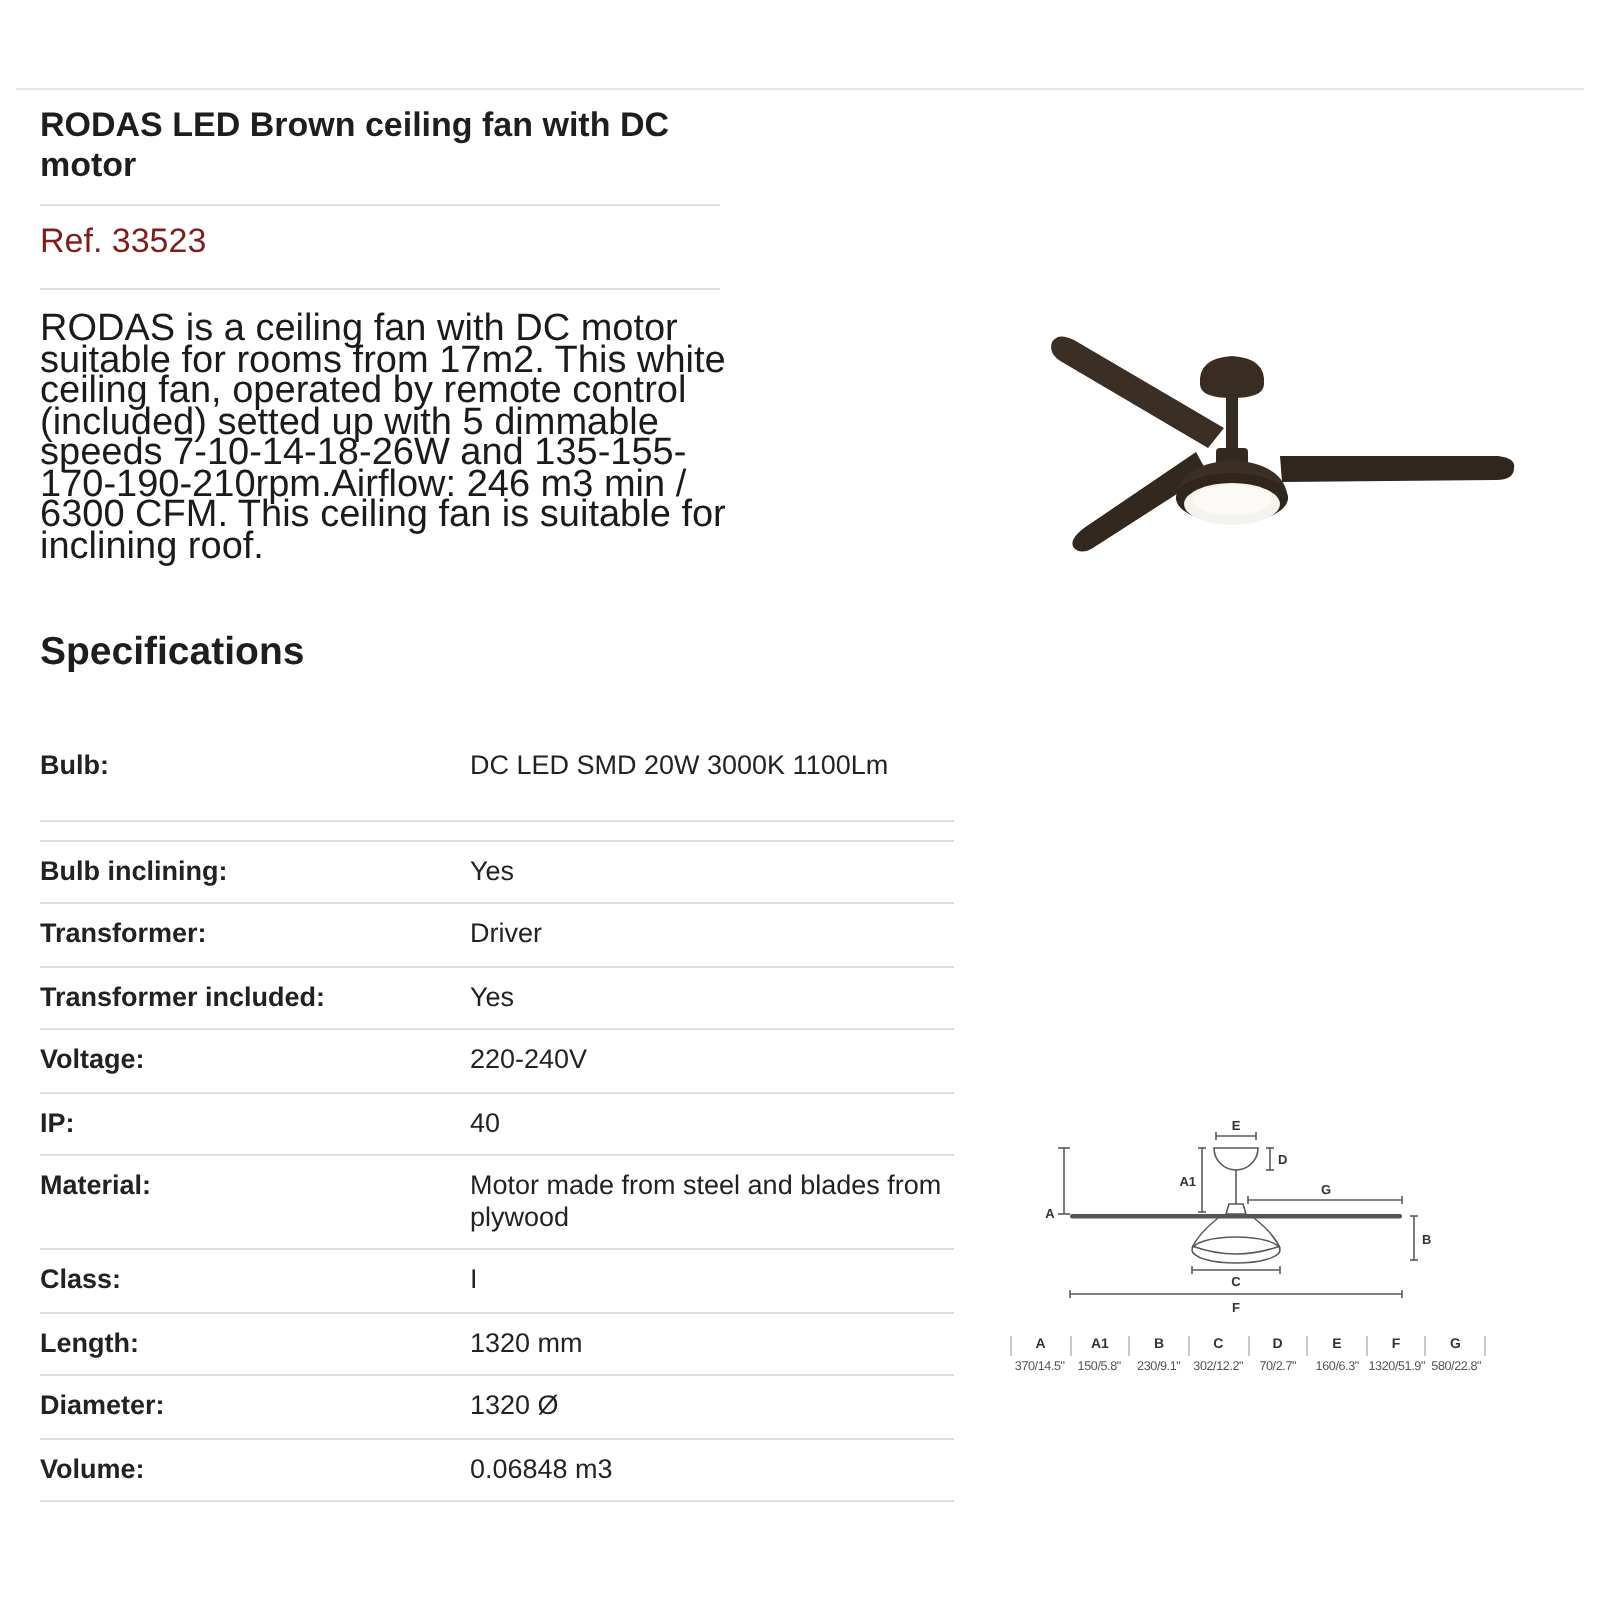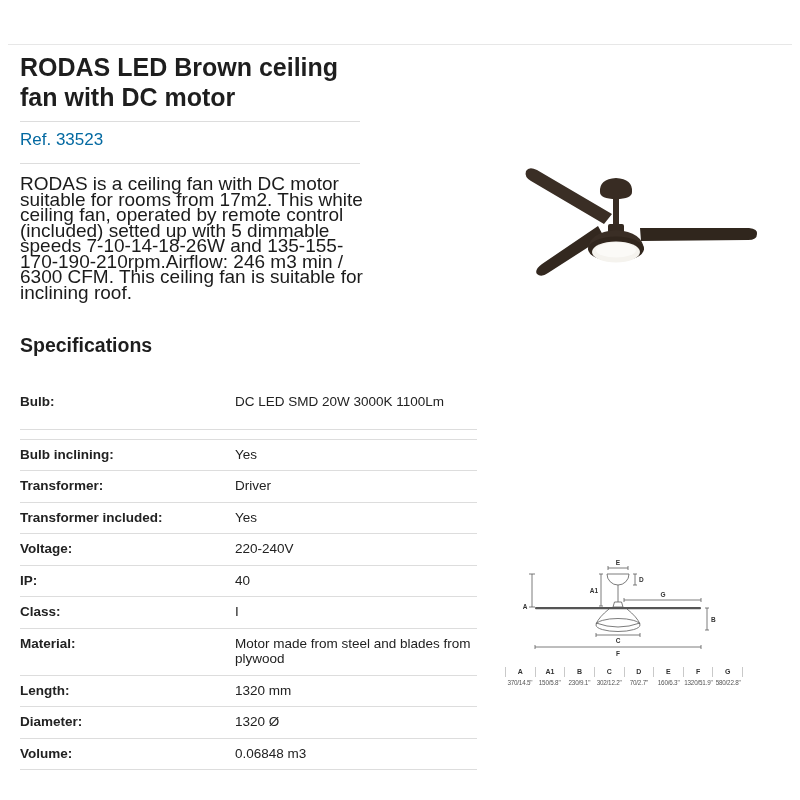--- a/index.html
+++ b/index.html
@@ -1,23 +1,23 @@
 <!DOCTYPE html>
 <html><head>
 <meta charset="utf-8">
 <style>
   html,body{margin:0;padding:0;background:#fff;}
   .page{position:relative;width:800px;height:800px;background:#ffffff;overflow:hidden;
         font-family:"Liberation Sans", sans-serif;color:#222;}
   .top-rule{position:absolute;left:8px;right:8px;top:44px;border-top:1px solid #e7e7e7;}
 
   .left-col{position:absolute;left:20px;top:53px;width:458px;}
-  .title{font-size:25px;line-height:1.18;font-weight:bold;color:#1e1e1e;margin:0;max-width:350px;}
+  .title{font-size:17px;line-height:1.18;font-weight:bold;color:#1e1e1e;margin:0;max-width:350px;}
   .rule{border:none;border-top:1px solid #ddd;width:340px;margin:9px 0 0 0;}
-  .ref{font-size:17px;color:#0369a1;margin-top:8px;}
+  .ref{font-size:17px;color:#7f1d1d;margin-top:8px;}
   .rule2{border:none;border-top:1px solid #ddd;width:340px;margin:13px 0 0 0;}
   .desc{font-size:19px;line-height:15.5px;color:#1b1b1b;margin:12px 0 0 0;width:345px;}
   .spec-heading{font-size:19.5px;font-weight:bold;color:#1e1e1e;margin:34px 0 0 0;}
 
   .spec-table{margin-top:30px;width:457px;font-size:13.5px;}
   .spec-row{display:flex;align-items:flex-start;padding:7px 0 8px 0;border-bottom:1px solid #ddd;}
   .spec-row.first{padding:7px 0 19px 0;}
   .spec-group{border-top:1px solid #ddd;margin-top:9px;}
   .spec-label{width:215px;font-weight:bold;color:#222;flex-shrink:0;line-height:15.5px;}
   .spec-value{flex:1;color:#222;line-height:15.5px;}
@@ -69,26 +69,26 @@
         </div>
         <div class="spec-row">
           <div class="spec-label">Voltage:</div>
           <div class="spec-value">220-240V</div>
         </div>
         <div class="spec-row">
           <div class="spec-label">IP:</div>
           <div class="spec-value">40</div>
         </div>
         <div class="spec-row">
+          <div class="spec-label">Material:</div>
+          <div class="spec-value">Motor made from steel and blades from plywood</div>
+        </div>
+        <div class="spec-row">
           <div class="spec-label">Class:</div>
           <div class="spec-value">I</div>
-        </div>
-        <div class="spec-row">
-          <div class="spec-label">Material:</div>
-          <div class="spec-value">Motor made from steel and blades from plywood</div>
         </div>
         <div class="spec-row">
           <div class="spec-label">Length:</div>
           <div class="spec-value">1320 mm</div>
         </div>
         <div class="spec-row">
           <div class="spec-label">Diameter:</div>
           <div class="spec-value">1320 Ø</div>
         </div>
         <div class="spec-row">

